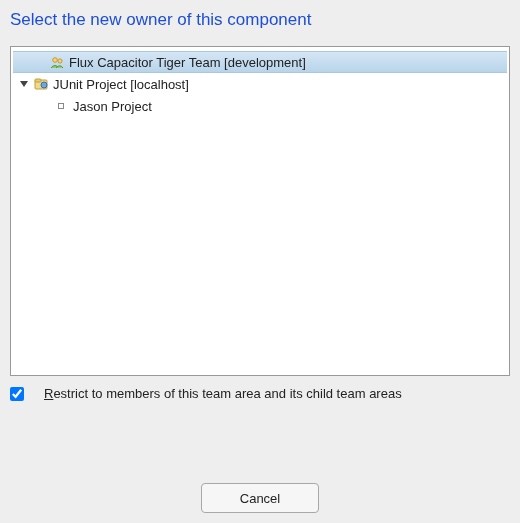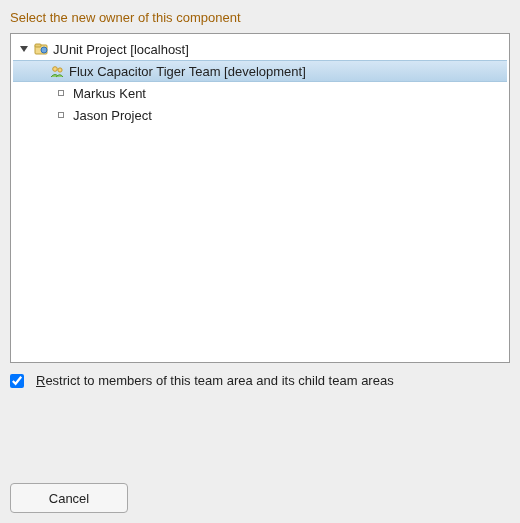--- a/index.html
+++ b/index.html
@@ -8,23 +8,23 @@
       font-size: 13px;
       background: #eeeeee;
       color: #222;
       width: 520px;
       height: 523px;
       padding: 10px;
       display: flex;
       flex-direction: column;
     }
     .dialog-title {
-      font-size: 13px;
-      margin-bottom: 8px;
-      color: #a16207;
+      font-size: 17px;
+      margin-bottom: 16px;
+      color: #1d4ed8;
     }
     .tree-container {
       background: #ffffff;
       border: 1px solid #999;
       flex: 0 0 330px;
       overflow: auto;
       padding: 4px 2px;
     }
     .tree-row {
       display: flex;
@@ -57,31 +57,31 @@
       align-items: center;
       justify-content: center;
       margin-right: 4px;
       flex-shrink: 0;
     }
     .node-label { }
     .checkbox-row {
       display: flex;
       align-items: center;
       margin-top: 10px;
-      gap: 12px;
+      gap: 20px;
     }
     .checkbox-row input[type="checkbox"] {
       width: 14px; height: 14px;
     }
     .checkbox-row label { font-size: 13px; }
     .checkbox-row .mn { text-decoration: underline; }
     .button-bar {
       margin-top: auto;
       display: flex;
-      justify-content: space-between;
+      justify-content: center;
       gap: 26px;
       padding-top: 10px;
     }
     button.dlg {
       width: 118px;
       height: 30px;
       background: #f6f6f6;
       border: 1px solid #a8a8a8;
       border-radius: 4px;
       font-size: 13px;
@@ -89,60 +89,51 @@
       cursor: pointer;
     }
   </style>
 </head>
 <body>
 
 <div class="dialog-title">Select the new owner of this component</div>
 
 <div class="tree-container">
 
+  <div class="tree-row selected">
+    <span class="spacer" style="width:16px"></span>
+    <span class="expander"></span>
+    <span class="icon">
+      <svg width="16" height="16" viewBox="0 0 16 16">
+        <circle cx="6" cy="6" r="2.3" fill="#f7d37a" stroke="#c59a2e"></circle>
+        <circle cx="11" cy="7" r="2.1" fill="#f7d37a" stroke="#c59a2e"></circle>
+        <path d="M2 14 q4 -5 8 0" fill="#8fcf6c" stroke="#4f9a33"></path>
+        <path d="M7 14 q4 -4.5 7 0" fill="#8fcf6c" stroke="#4f9a33"></path>
+      </svg>
+    </span>
+    <span class="node-label">Flux Capacitor Tiger Team [development]</span>
+  </div>
+
   <div class="tree-row">
     <span class="expander">
       <svg width="10" height="10" viewBox="0 0 10 10">
           <polygon points="1,2 9,2 5,8" fill="#444"></polygon>
         </svg>
     </span>
     <span class="icon">
       <svg width="16" height="16" viewBox="0 0 16 16">
         <rect x="2" y="4" width="12" height="9" rx="1" fill="#f2d98a" stroke="#bfa03a"></rect>
         <rect x="2" y="3" width="6" height="3" rx="1" fill="#e8cd78" stroke="#bfa03a"></rect>
         <circle cx="11" cy="9" r="3" fill="#6fa8e0" stroke="#2f6fb5"></circle>
       </svg>
     </span>
     <span class="node-label">JUnit Project [localhost]</span>
   </div>
 
-  <div class="tree-row selected">
-    <span class="spacer" style="width:16px"></span>
-    <span class="expander"></span>
-    <span class="icon">
-      <svg width="16" height="16" viewBox="0 0 16 16">
-        <circle cx="6" cy="6" r="2.3" fill="#f7d37a" stroke="#c59a2e"></circle>
-        <circle cx="11" cy="7" r="2.1" fill="#f7d37a" stroke="#c59a2e"></circle>
-        <path d="M2 14 q4 -5 8 0" fill="#8fcf6c" stroke="#4f9a33"></path>
-        <path d="M7 14 q4 -4.5 7 0" fill="#8fcf6c" stroke="#4f9a33"></path>
-      </svg>
-    </span>
-    <span class="node-label">Flux Capacitor Tiger Team [development]</span>
-  </div>
 
-
-  <div class="tree-row">
-    <span class="spacer" style="width:36px"></span>
-    <span class="icon">
-      <svg width="8" height="8" viewBox="0 0 8 8">
-          <rect x="1.5" y="1.5" width="5" height="5" fill="none" stroke="#888"></rect>
-        </svg>
-    </span>
-    <span class="node-label">Markus Kent</span>
-  </div>
 
   <div class="tree-row">
     <span class="spacer" style="width:36px"></span>
     <span class="icon">
       <svg width="8" height="8" viewBox="0 0 8 8">
           <rect x="1.5" y="1.5" width="5" height="5" fill="none" stroke="#888"></rect>
         </svg>
     </span>
     <span class="node-label">Jason Project</span>
   </div>

